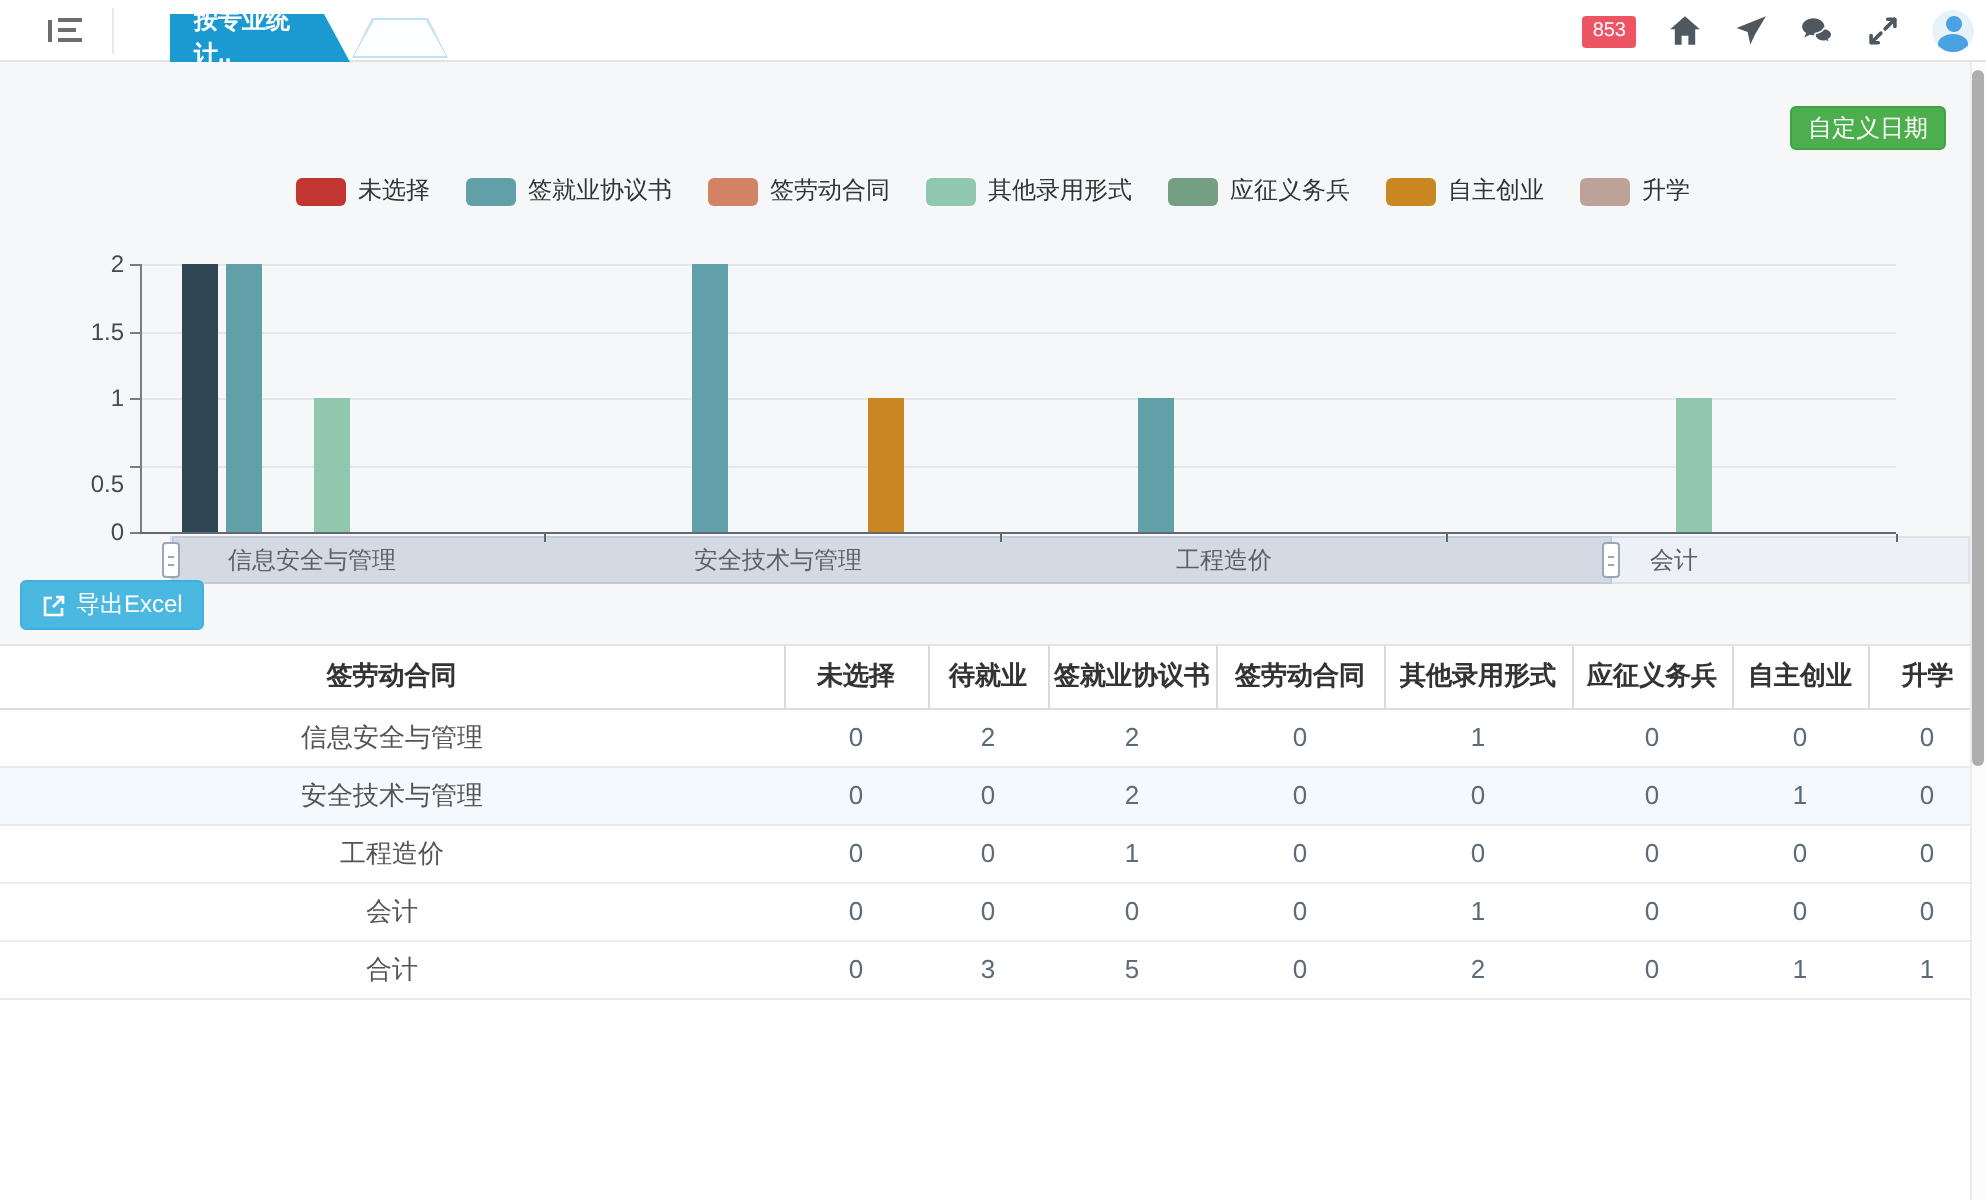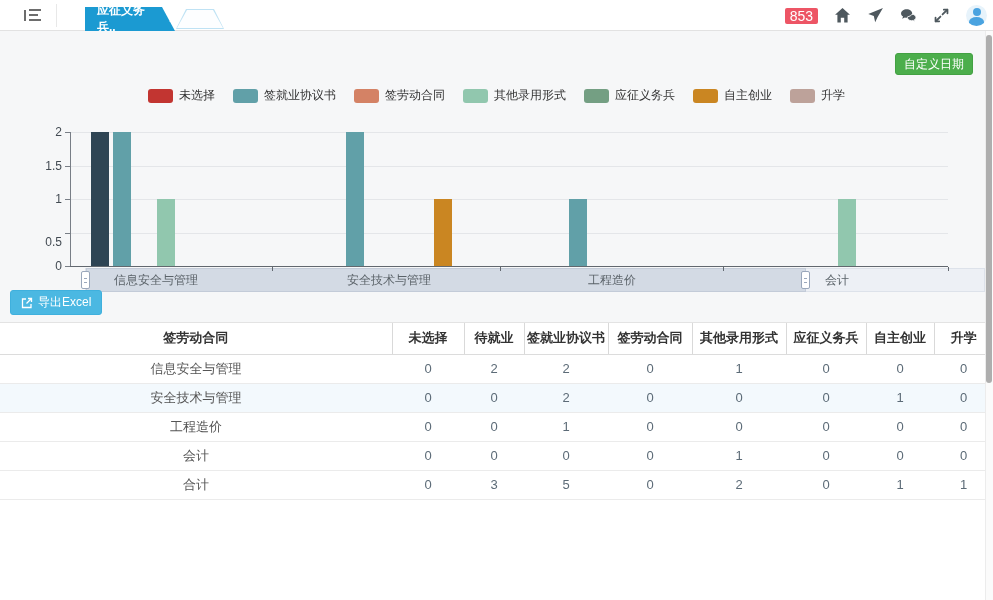--- a/index.html
+++ b/index.html
@@ -20,21 +20,21 @@
     display:flex; align-items:center; padding-left:12px; cursor:pointer;
     clip-path:polygon(0 0, calc(100% - 13px) 0, 100% 100%, 0 100%); }
   .tab-close { margin-left:5px; font-size:11px; font-weight:normal; color:rgba(255,255,255,.8); cursor:pointer; }
   .tab-ghost { position:absolute; left:176px; top:9px; width:48px; height:20px; }
   .tab-ghost .g-outer { position:absolute; inset:0; background:#bfe2f4;
     clip-path:polygon(10px 0, calc(100% - 10px) 0, 100% 100%, 0 100%); }
   .tab-ghost .g-inner { position:absolute; inset:1px; background:#fdfeff;
     clip-path:polygon(10px 0, calc(100% - 10px) 0, 100% 100%, 0 100%); }
 
   .topbar-right { position:absolute; right:6px; top:0; height:31px; display:flex; align-items:center; gap:16px; }
-  .badge { background:#ed5565; color:#fff; font-size:14px; line-height:16px; padding:0 5px; border-radius:2px; cursor:pointer; }
+  .badge { background:#ed5565; color:#fff; font-size:10px; line-height:16px; padding:0 5px; border-radius:2px; cursor:pointer; }
   .tb-icon { width:17px; height:17px; display:block; cursor:pointer; }
   .tb-icon path, .tb-icon polyline { fill:#4e585e; }
   .tb-icon.stroke path, .tb-icon.stroke polyline { fill:none; stroke:#4e585e; stroke-width:1.7; stroke-linecap:round; stroke-linejoin:round; }
   .avatar { width:21px; height:21px; border-radius:50%; background:#e7f3fb; position:relative; overflow:hidden; cursor:pointer; }
   .avatar .head { position:absolute; left:6.5px; top:3px; width:8px; height:8px; border-radius:50%; background:#4aa3e0; }
   .avatar .body { position:absolute; left:3px; top:12px; width:15px; height:10px; border-radius:50% 50% 0 0; background:#4aa3e0; }
 
   
   .chart-section { position:relative; height:292px; background:#f6f7f8; border-bottom:1px solid #e3e3e3; }
   .page-title { position:absolute; left:10px; top:14px; font-size:17px; color:#51575b; }
@@ -89,21 +89,21 @@
   <div class="topbar">
     <div class="menu-toggle">
         <b></b>
         <i></i>
         <i></i>
         <i></i>
       </div>
     <div class="topbar-divider"></div>
 
     <div class="tab-active">
-      <span>应征义务兵..</span>
+      <span>按专业统计..</span>
       <span class="tab-close">×</span>
     </div>
     <div class="tab-ghost">
       <span class="g-outer"></span>
         <span class="g-inner"></span>
     </div>
 
     <div class="topbar-right">
       <span class="badge">853</span>
       <svg class="tb-icon" viewBox="0 0 16 16">

